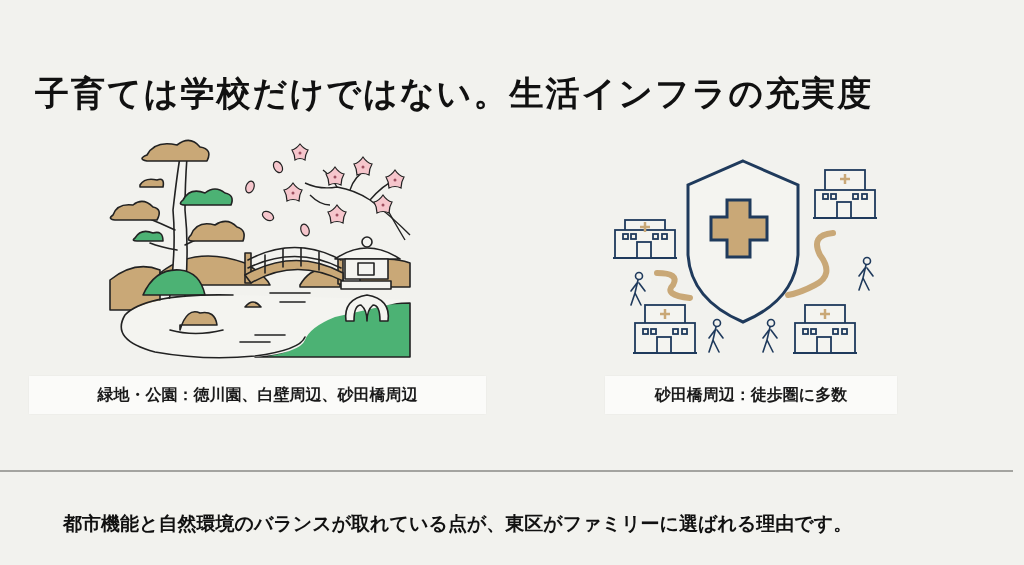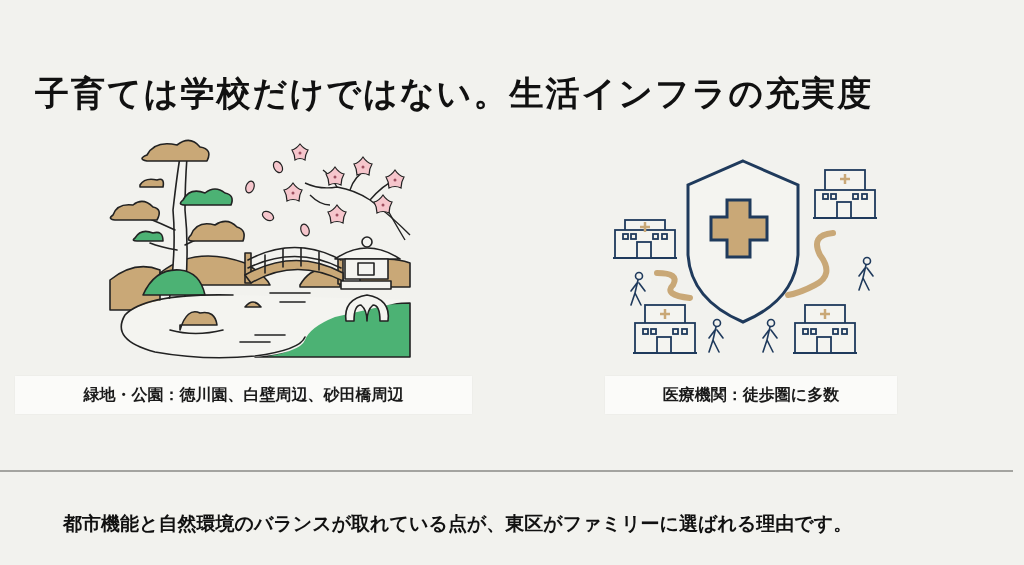--- a/index.html
+++ b/index.html
@@ -43,21 +43,21 @@
     background: #fbfbf9;
     box-shadow: 0 0 2px rgba(0,0,0,0.05);
     display: flex;
     align-items: center;
     justify-content: center;
     font-weight: bold;
     font-size: 16px;
     white-space: nowrap;
     color: #1a1a1a;
   }
-  #caption-parks { left: 15px; width: 457px; font-family: Liberation Mono, monospace; }
+  #caption-parks { left: 29px; width: 457px; font-family: Liberation Mono, monospace; }
   #caption-medical { left: 605px; width: 292px; }
 
   .divider {
     position: absolute;
     left: 0;
     top: 470px;
     width: 1013px;
     height: 2px;
     background: #a4a4a0;
   }
@@ -257,18 +257,18 @@
           <path d="M3 7 L0 20 L-4 32 M0 20 L6 32 M2 10 L-4 18 M4 10 L10 18"></path>
         </g>
     </g>
   </svg>
 </div>
 
 <div class="caption" id="caption-parks">
   <span>緑地・公園：徳川園、白壁周辺、砂田橋周辺</span>
 </div>
 <div class="caption" id="caption-medical">
-  <span>医療機関：徒歩圏に多数</span>
+  <span>砂田橋周辺：徒歩圏に多数</span>
 </div>
 
 <div class="divider"></div>
 
 <div class="footer-text">都市機能と自然環境のバランスが取れている点が、東区がファミリーに選ばれる理由です。</div>
 
 </body></html>

